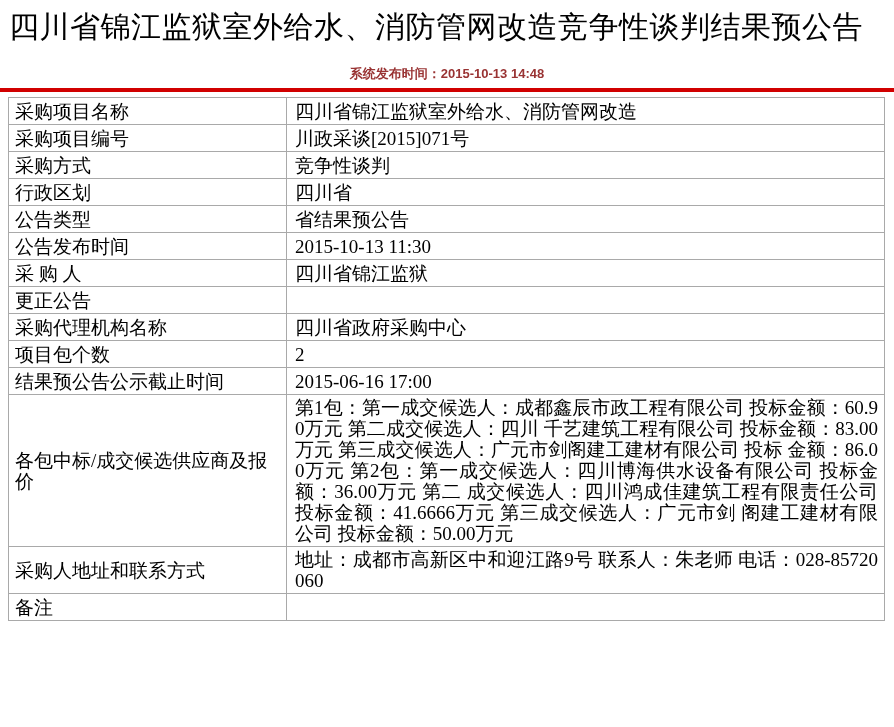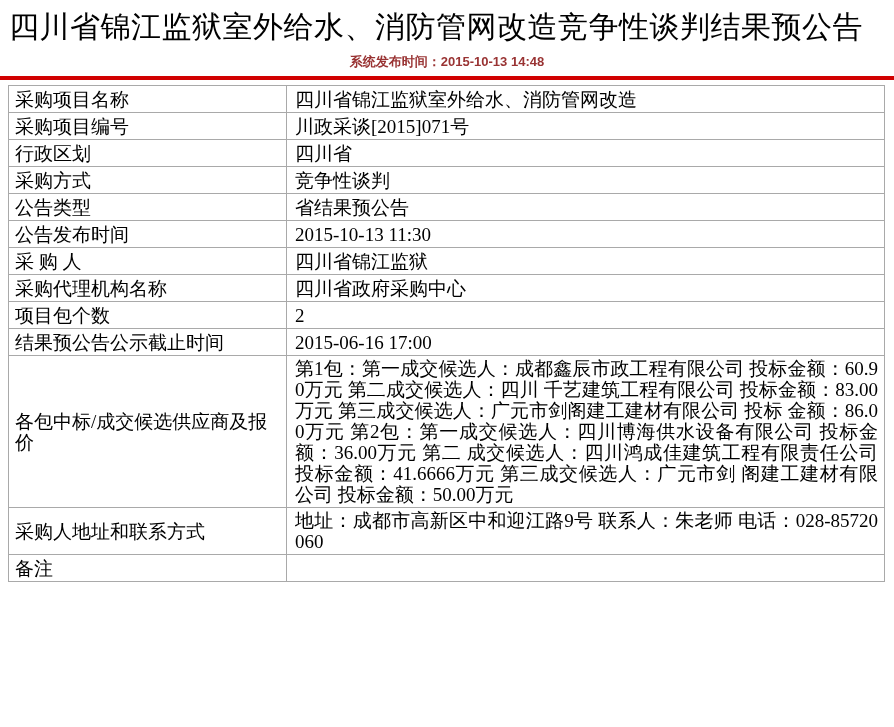--- a/index.html
+++ b/index.html
@@ -22,21 +22,21 @@
     margin:9px 8px 0 9px;
     font-family:"Liberation Sans","DejaVu Sans",sans-serif;
     font-weight:normal;
     font-size:30px;
     line-height:36px;
     letter-spacing:0.5px;
     white-space:nowrap;
     color:#000;
   }
   .publish-time{
-    margin-top:8px;
+    margin-top:20px;
     text-align:center;
     font-family:"Liberation Sans","DejaVu Sans",sans-serif;
     font-weight:bold;
     font-size:13px;
     color:var(--subtitle-red);
   }
   .red-divider{
     margin-top:5px;
     width:894px;
     height:4px;
@@ -86,44 +86,48 @@
     <td class="label-cell">采购项目名称</td>
     <td class="value-cell">四川省锦江监狱室外给水、消防管网改造</td>
   </tr>
 
   <tr>
     <td class="label-cell">采购项目编号</td>
     <td class="value-cell">川政采谈[2015]071号</td>
   </tr>
 
   <tr>
-    <td class="label-cell">行政区划</td>
-    <td class="value-cell">四川省</td>
+    <td class="label-cell">采购方式</td>
+    <td class="value-cell">竞争性谈判</td>
   </tr>
 
   <tr>
-    <td class="label-cell">采购方式</td>
-    <td class="value-cell">竞争性谈判</td>
+    <td class="label-cell">行政区划</td>
+    <td class="value-cell">四川省</td>
   </tr>
 
   <tr>
     <td class="label-cell">公告类型</td>
     <td class="value-cell">省结果预公告</td>
   </tr>
 
   <tr>
     <td class="label-cell">公告发布时间</td>
     <td class="value-cell">2015-10-13 11:30</td>
   </tr>
 
   <tr>
     <td class="label-cell">采 购 人</td>
     <td class="value-cell">四川省锦江监狱</td>
   </tr>
 
+  <tr>
+    <td class="label-cell">更正公告</td>
+    <td class="value-cell"></td>
+  </tr>
 
   <tr>
     <td class="label-cell">采购代理机构名称</td>
     <td class="value-cell">四川省政府采购中心</td>
   </tr>
 
   <tr>
     <td class="label-cell">项目包个数</td>
     <td class="value-cell">2</td>
   </tr>

